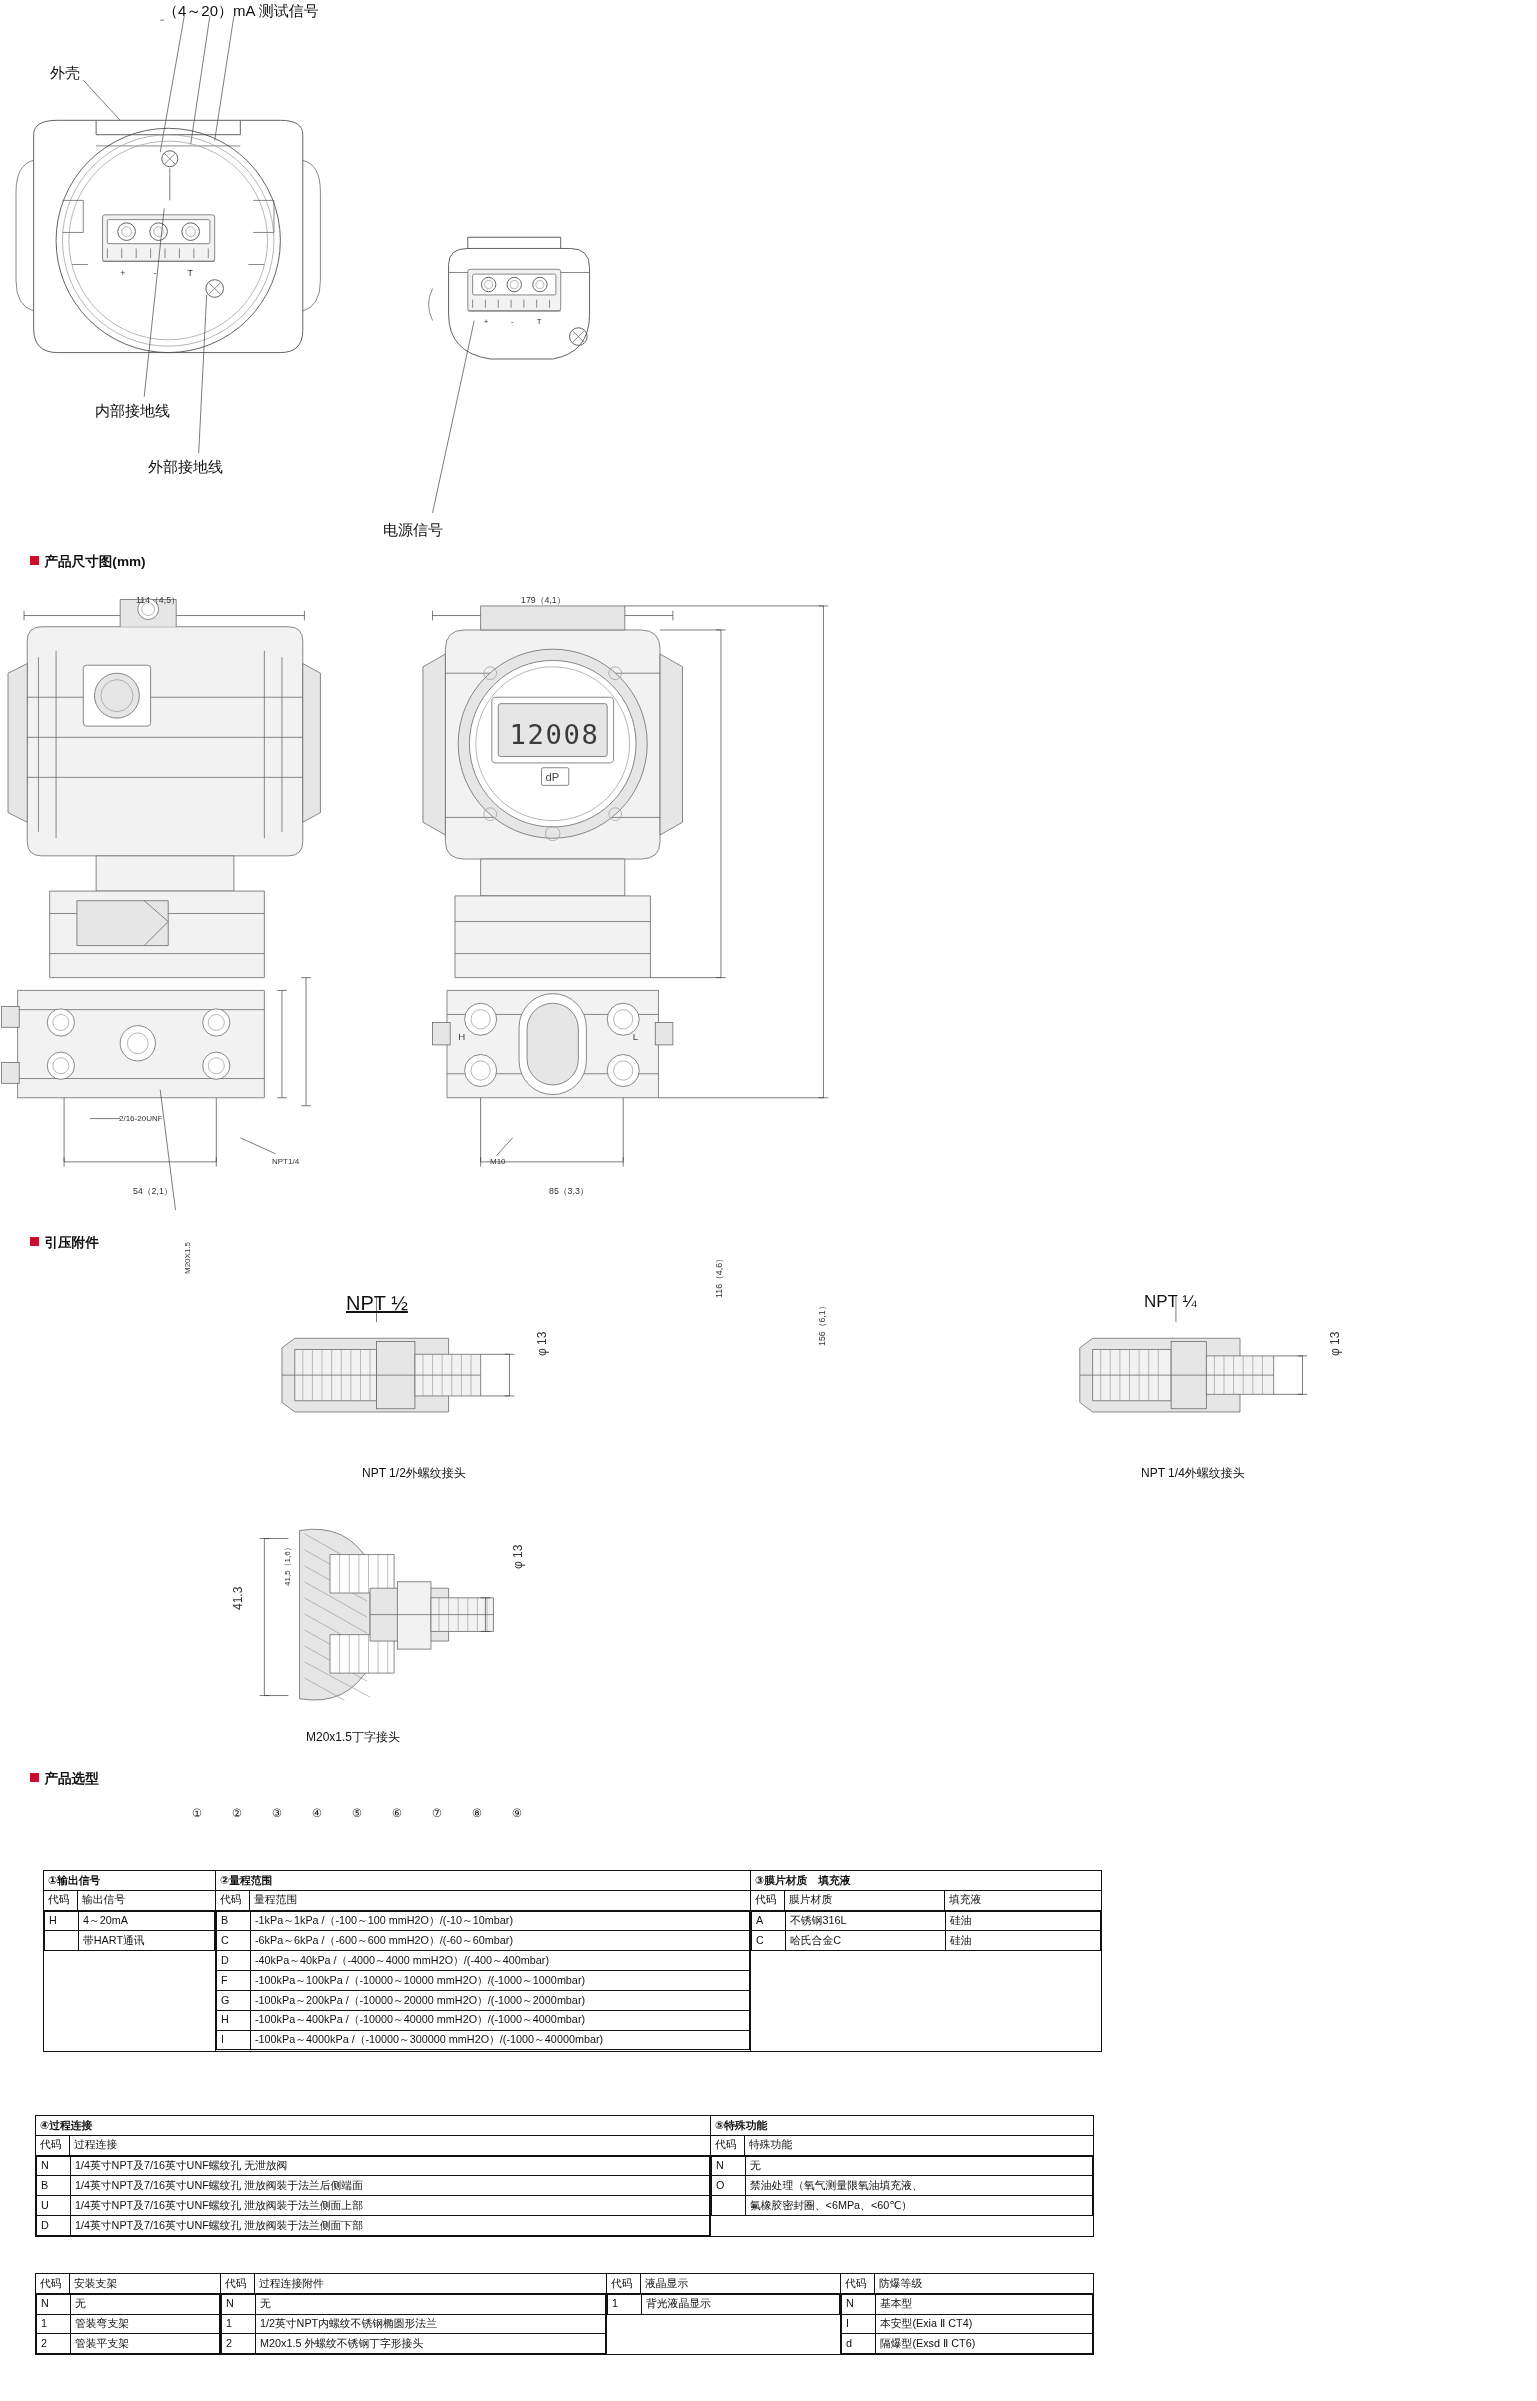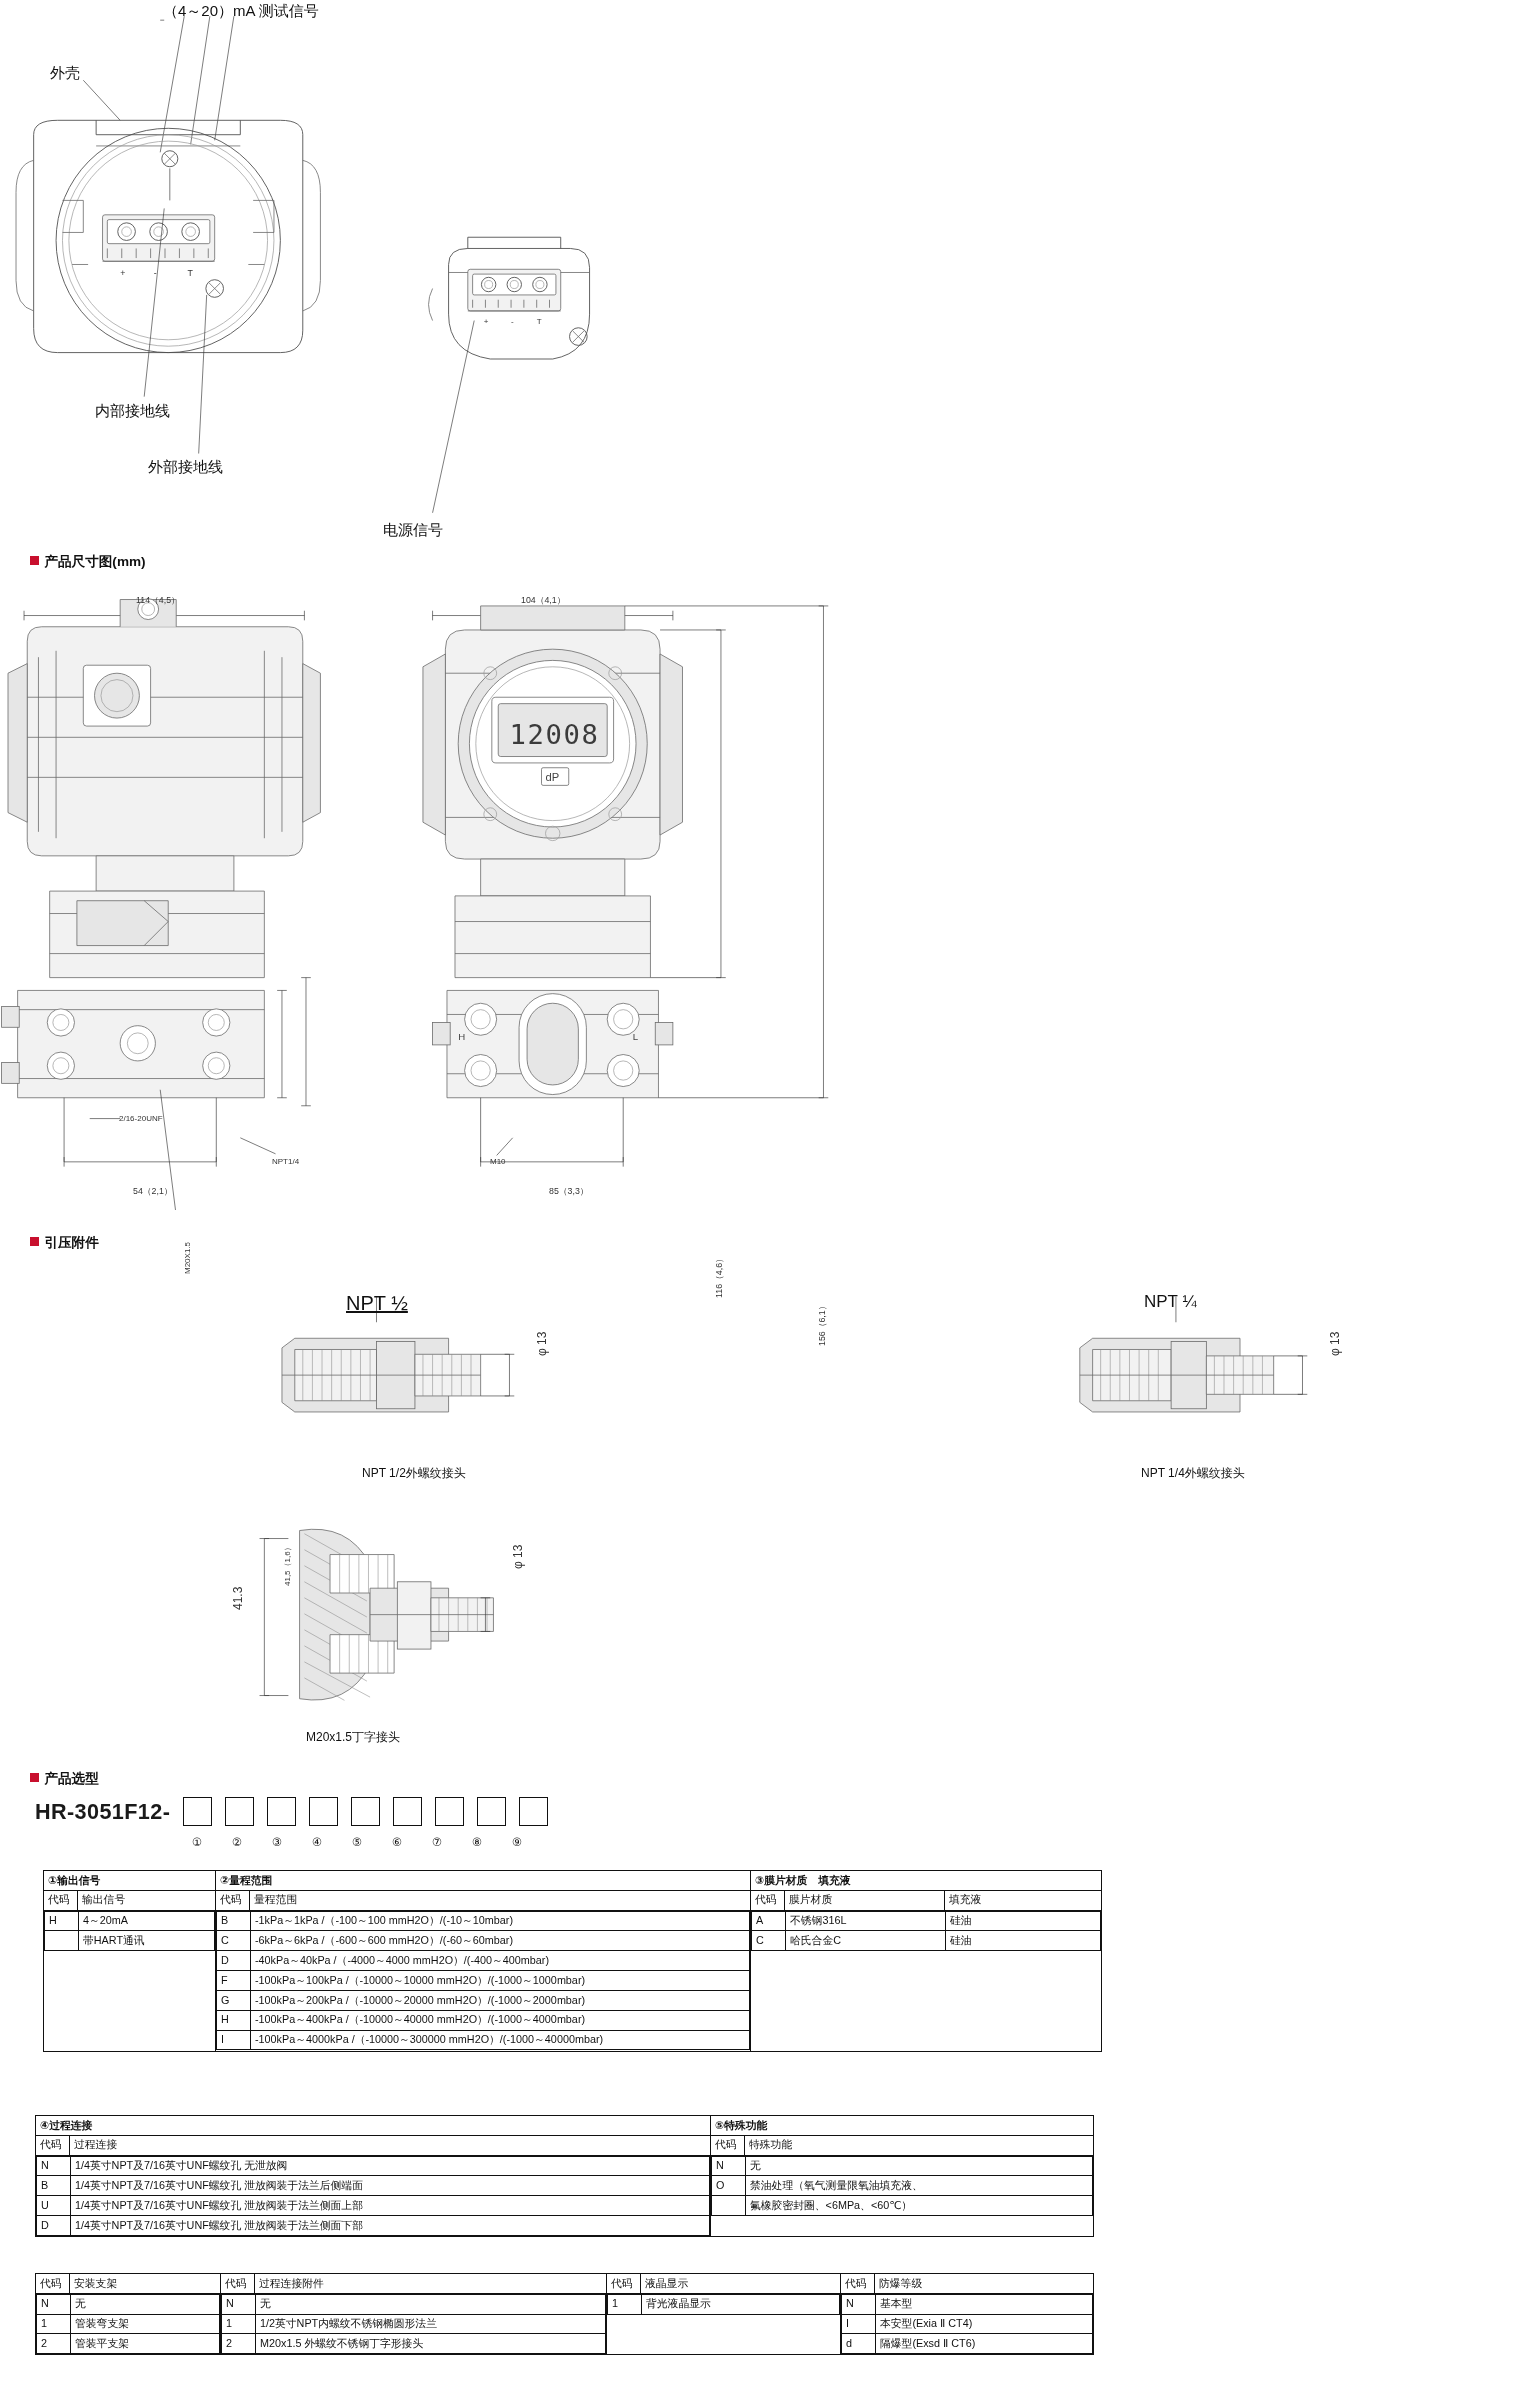--- a/index.html
+++ b/index.html
@@ -134,21 +134,21 @@
     </svg>
   </div>
 
   <div class="abs" style="left:30px;top:553px;">
     <span class="sec-marker"></span><span class="sec-title">产品尺寸图(mm)</span>
   </div>
 
   <div class="abs" style="left:0;top:577px;width:1538px;height:633px;">
 
     <div class="abs tiny" style="left:136px;top:18.4px;">114（4,5）</div>
-    <div class="abs tiny" style="left:521px;top:18.4px;">104（4,1）</div>
+    <div class="abs tiny" style="left:521px;top:18.4px;">179（4,1）</div>
     <div class="abs tiny" style="left:714px;top:721px;transform:rotate(-90deg);transform-origin:0 0;">116（4,6）</div>
     <div class="abs tiny" style="left:817px;top:769px;transform:rotate(-90deg);transform-origin:0 0;">156（6,1）</div>
     <div class="abs tiny2" style="left:282px;top:1009px;transform:rotate(-90deg);transform-origin:0 0;">41,5（1,6）</div>
     <div class="abs tiny2" style="left:336px;top:1057px;transform:rotate(-90deg);transform-origin:0 0;">67（2,6）</div>
     <div class="abs tiny" style="left:133px;top:609px;">54（2,1）</div>
     <div class="abs tiny" style="left:549px;top:609px;">85（3,3）</div>
     <div class="abs tiny2" style="left:183px;top:697px;transform:rotate(-90deg);transform-origin:0 0;">M20X1.5</div>
     <div class="abs tiny2" style="left:119px;top:537px;">2/16-20UNF</div>
     <div class="abs tiny2" style="left:272px;top:580px;">NPT1/4</div>
     <div class="abs tiny2" style="left:490px;top:580px;">M10</div>
@@ -342,32 +342,20 @@
       <path class="dim" d="M330,350 L330,546 M324,350 L336,350 M324,546 L336,546"></path>
       <path class="dim" d="M360,350 L330,350 M360,546 L330,546"></path>
     </svg>
   </div>
 
   <div class="abs" style="left:30px;top:1770px;">
     <span class="sec-marker"></span><span class="sec-title">产品选型</span>
   </div>
 
   <div class="abs" style="left:35px;top:1797px;">
-    <div class="model-row">
-      <span class="model-text">HR-3051F12-</span>
-      <span class="code-box"></span>
-      <span class="code-box"></span>
-      <span class="code-box"></span>
-      <span class="code-box"></span>
-      <span class="code-box"></span>
-      <span class="code-box"></span>
-      <span class="code-box"></span>
-      <span class="code-box"></span>
-      <span class="code-box"></span>
-    </div>
     <div class="model-row" style="margin-top:3.2px;">
       <span class="model-text" style="visibility:hidden;">HR-3051F12-</span>
       <span class="circ-num">①</span>
       <span class="circ-num">②</span>
       <span class="circ-num">③</span>
       <span class="circ-num">④</span>
       <span class="circ-num">⑤</span>
       <span class="circ-num">⑥</span>
       <span class="circ-num">⑦</span>
       <span class="circ-num">⑧</span>

